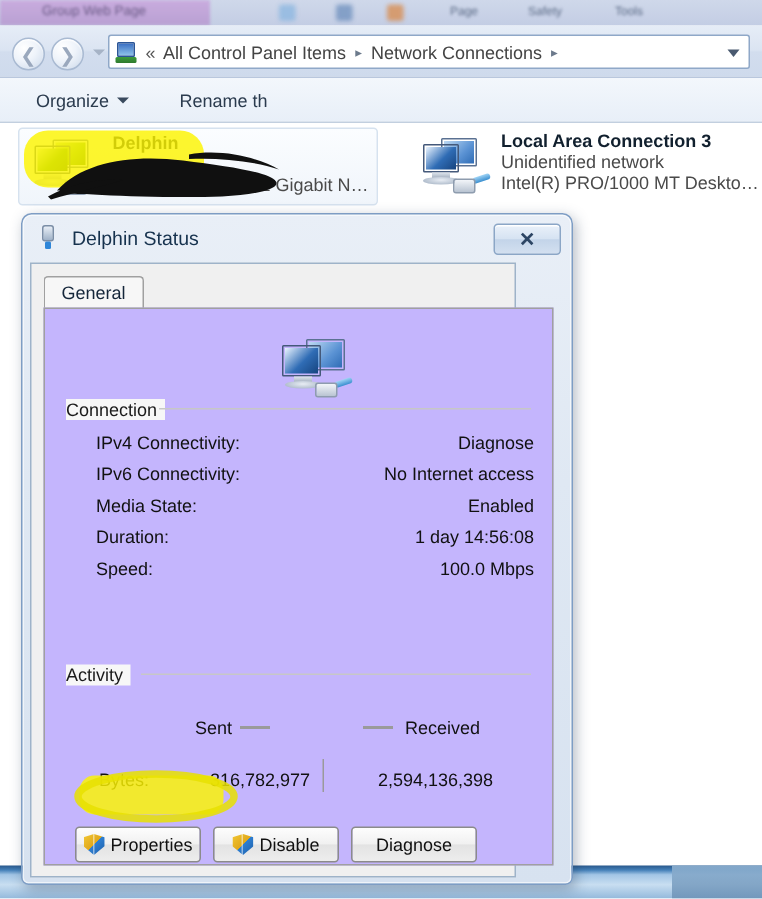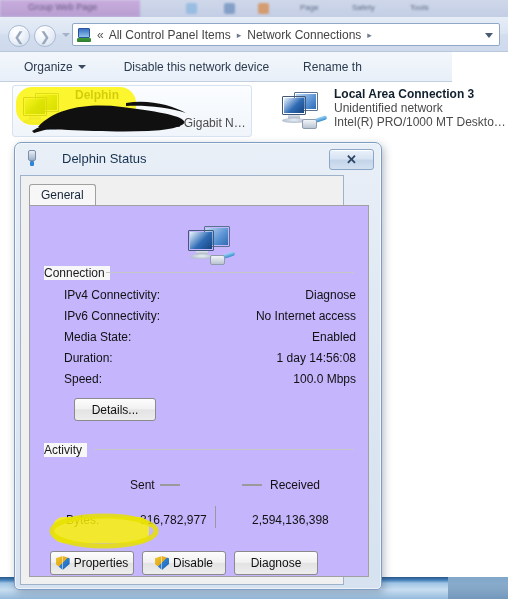--- a/index.html
+++ b/index.html
@@ -122,21 +122,21 @@
     width: 0; height: 0;
     border-left: 4px solid transparent;
     border-right: 4px solid transparent;
     border-top: 5px solid #4a5a70;
   }
 
   
   .cmdbar {
     position: absolute;
     left: 0; top: 52px;
-    width: 452px; height: 30px;
+    width: 508px; height: 30px;
     background: linear-gradient(to bottom, #f3f7fc 0%, #e8eff8 100%);
     border-bottom: 1px solid #c2cfdf;
     display: flex; align-items: center;
   }
   .cmd {
     font-size: 12px;
     color: #2b3b4e;
     padding: 4px 10px;
     white-space: nowrap;
   }
@@ -233,21 +233,21 @@
     width: 368px; height: 448px;
     border-radius: 7px 7px 5px 5px;
     background: linear-gradient(to bottom, #e9eff7 0%, #dfe8f3 40%, #d7e2f0 100%);
     border: 1px solid #7e9dc4;
     box-shadow: 0 0 0 1px rgba(255,255,255,.6) inset,
                 2px 3px 9px rgba(40,60,90,.35);
     padding: 4px;
   }
   .dlg-title {
     position: absolute; left: 10px; top: 7px;
-    display: flex; align-items: center; gap: 23px;
+    display: flex; align-items: center; gap: 9px;
     font-size: 13px; color: #16324e;
   }
   .dlg-ico { width: 14px; height: 16px; position: relative; }
   .dlg-ico .b1 { position:absolute; left:3px; top:0; width:8px; height:11px; background:linear-gradient(to bottom,#e8eef6,#9fb2c8); border:1px solid #7b8ea6; border-radius:2px;}
   .dlg-ico .b2 { position:absolute; left:5px; top:11px; width:4px; height:5px; background:#2f86d8; border-radius:1px;}
 
   .close-btn {
     position: absolute; right: 7px; top: 6px;
     width: 45px; height: 21px;
     border-radius: 3px;
@@ -369,21 +369,20 @@
       <span class="crumb dim">Network Connections</span>
       <span class="sep">▸</span>
       <div class="addr-caret"></div>
     </div>
   </div>
 
   <div class="cmdbar">
     <div class="cmd" style="margin-left:14px;">
       <span>Organize</span><i class="cc"></i>
     </div>
-    <div class="cmd" style="margin-left:18px;">Disable this network device</div>
     <div class="cmd" style="margin-left:14px;">Rename th</div>
   </div>
 
   <div class="content">
 
     <div class="conn-item" id="item1">
       <div class="nic-icon green">
         <div class="mon back">
             <div class="glass"></div>
           </div>
@@ -478,23 +477,20 @@
       </div>
       <div class="row" style="left:34px; top:145px; width:292px;">
         <span class="k">Duration:</span>
         <span class="v">1 day 14:56:08</span>
       </div>
       <div class="row" style="left:34px; top:166px; width:292px;">
         <span class="k">Speed:</span>
         <span class="v">100.0 Mbps</span>
       </div>
 
-      <div class="btn" style="left:44px; top:192px; width:82px; height:23px;">
-        <span>Details...</span>
-      </div>
 
       <div class="grp-label" style="left:14px; top:237px;">Activity</div>
       <div class="grp-line" style="left:64px; top:243px; width:260px;"></div>
 
       <div class="act-ico">
         <div class="nic-icon blue" style="left:0;top:0;">
           <div class="mon back" style="left:22px;top:2px;width:26px;height:21px;">
               <div class="glass"></div>
             </div>
           <div class="mon front" style="left:6px;top:6px;width:26px;height:21px;">

